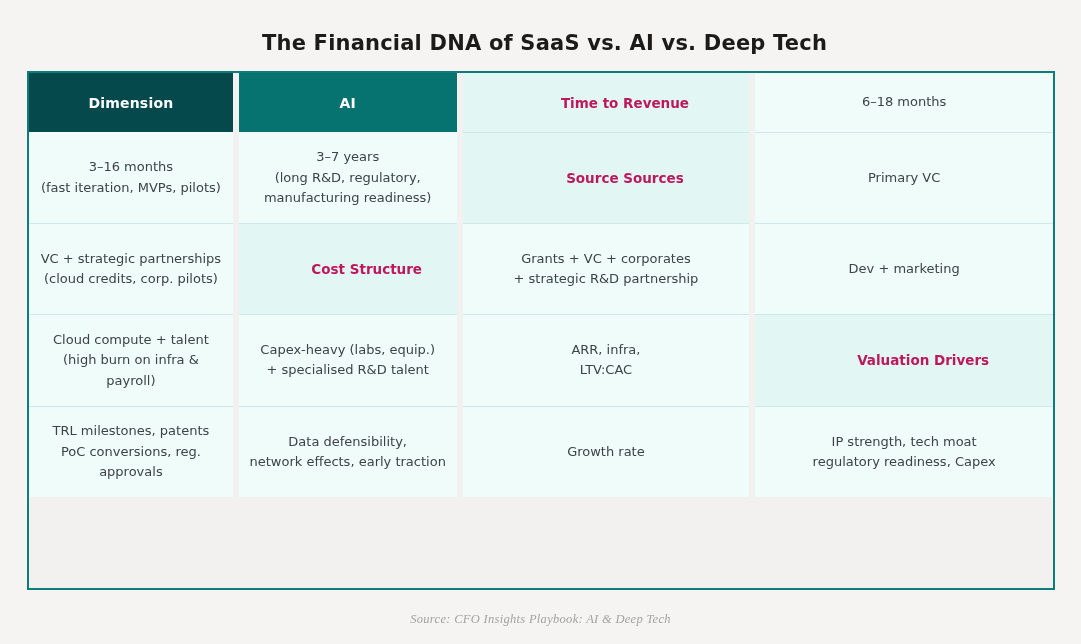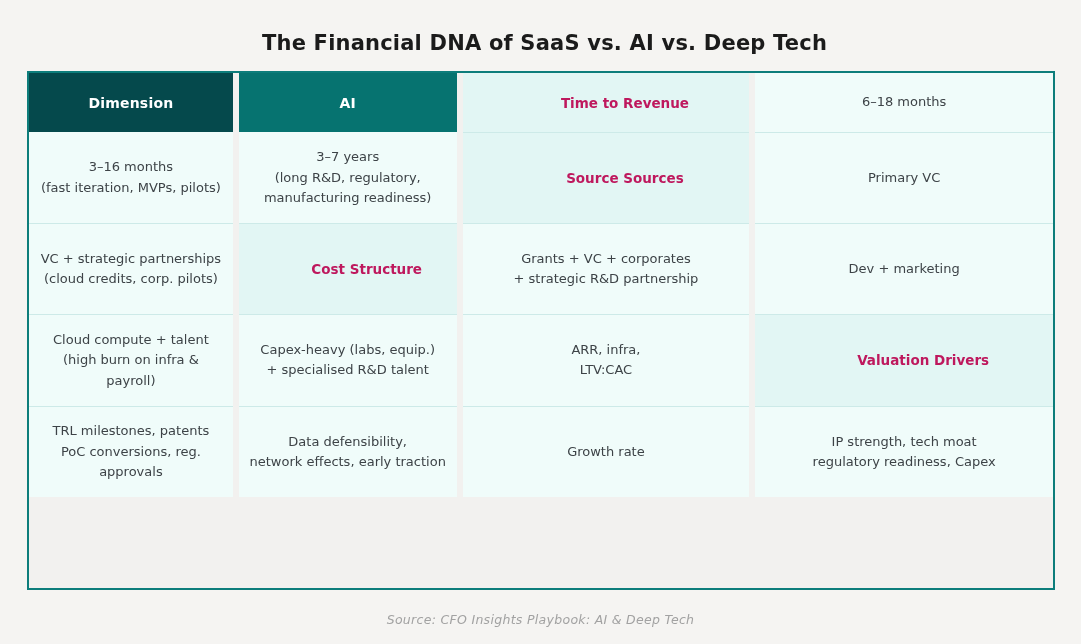--- a/index.html
+++ b/index.html
@@ -77,20 +77,21 @@
   .source-caption {
     position: absolute;
     top: 612px;
     left: 0;
     width: 100%;
     text-align: center;
     font-style: italic;
     font-size: 12.5px;
     color: #a2a2a2;
     letter-spacing: 0.3px;
+    font-family: Liberation Serif, serif;
   }
 </style>
 </head>
 <body>
 
 <div class="page-title">The Financial DNA of SaaS vs. AI vs. Deep Tech</div>
 
 <div class="comparison-table">
 
   <div class="cell header-cell dim">Dimension</div>

